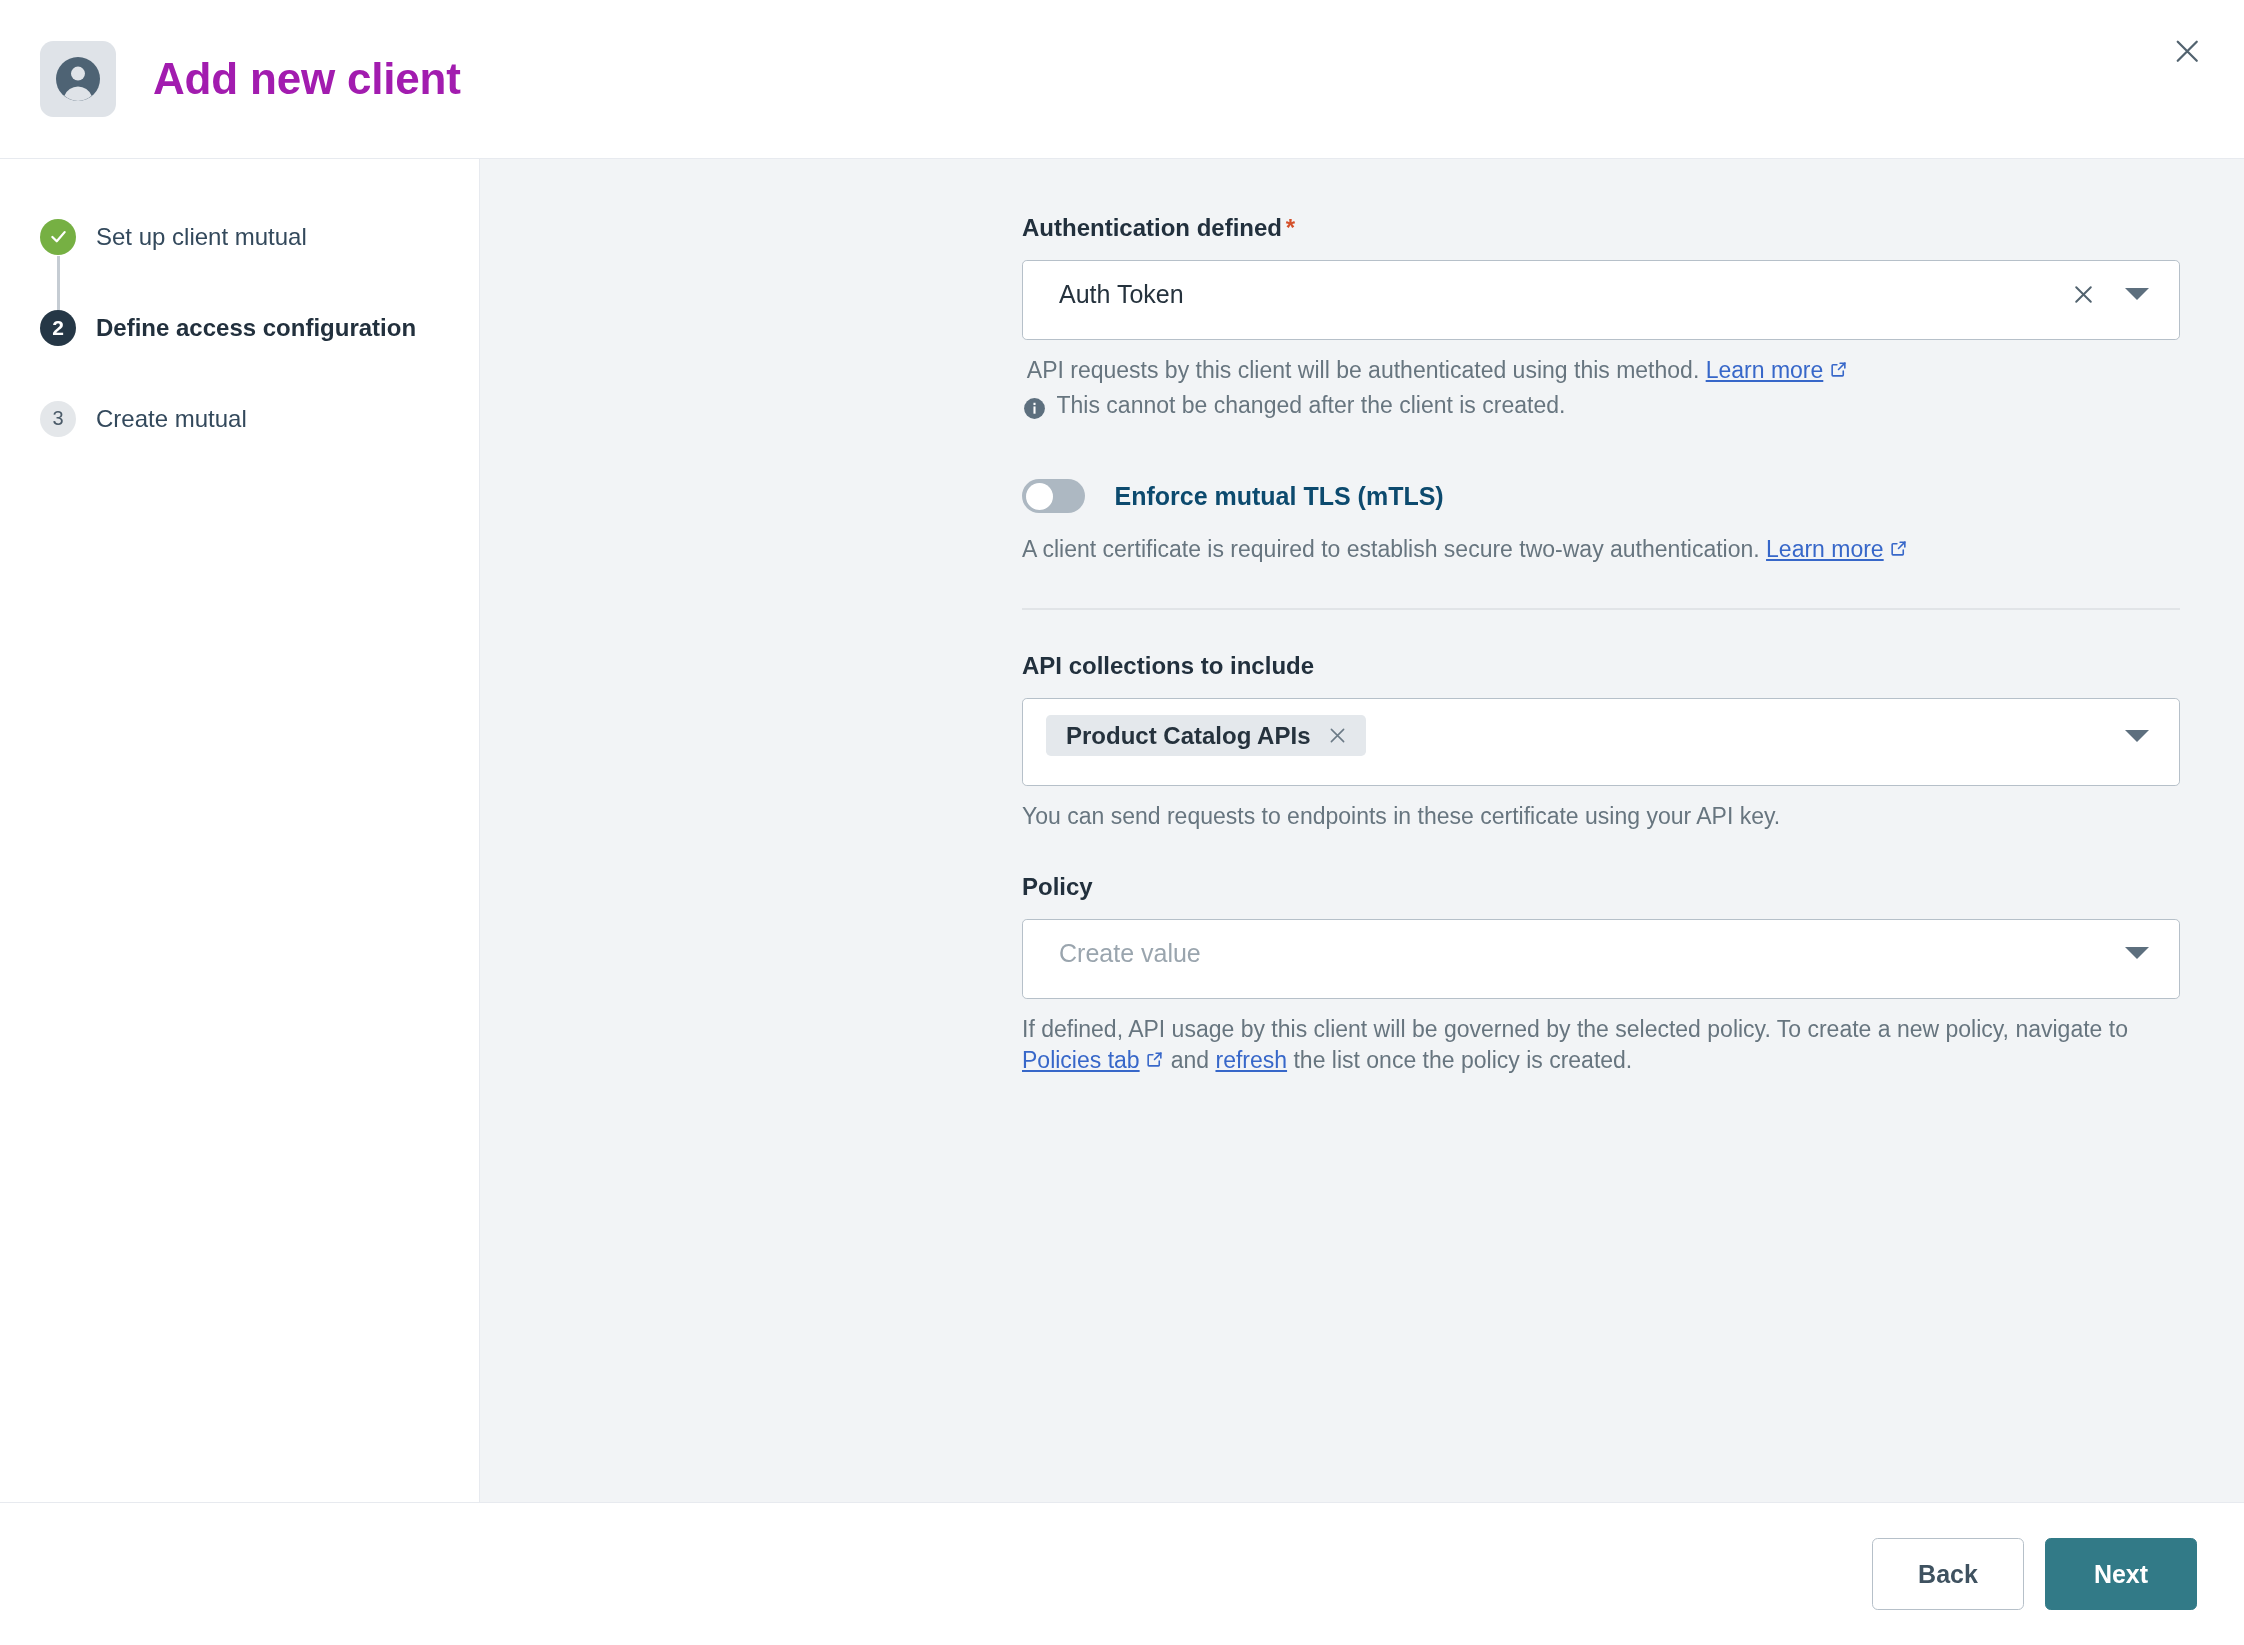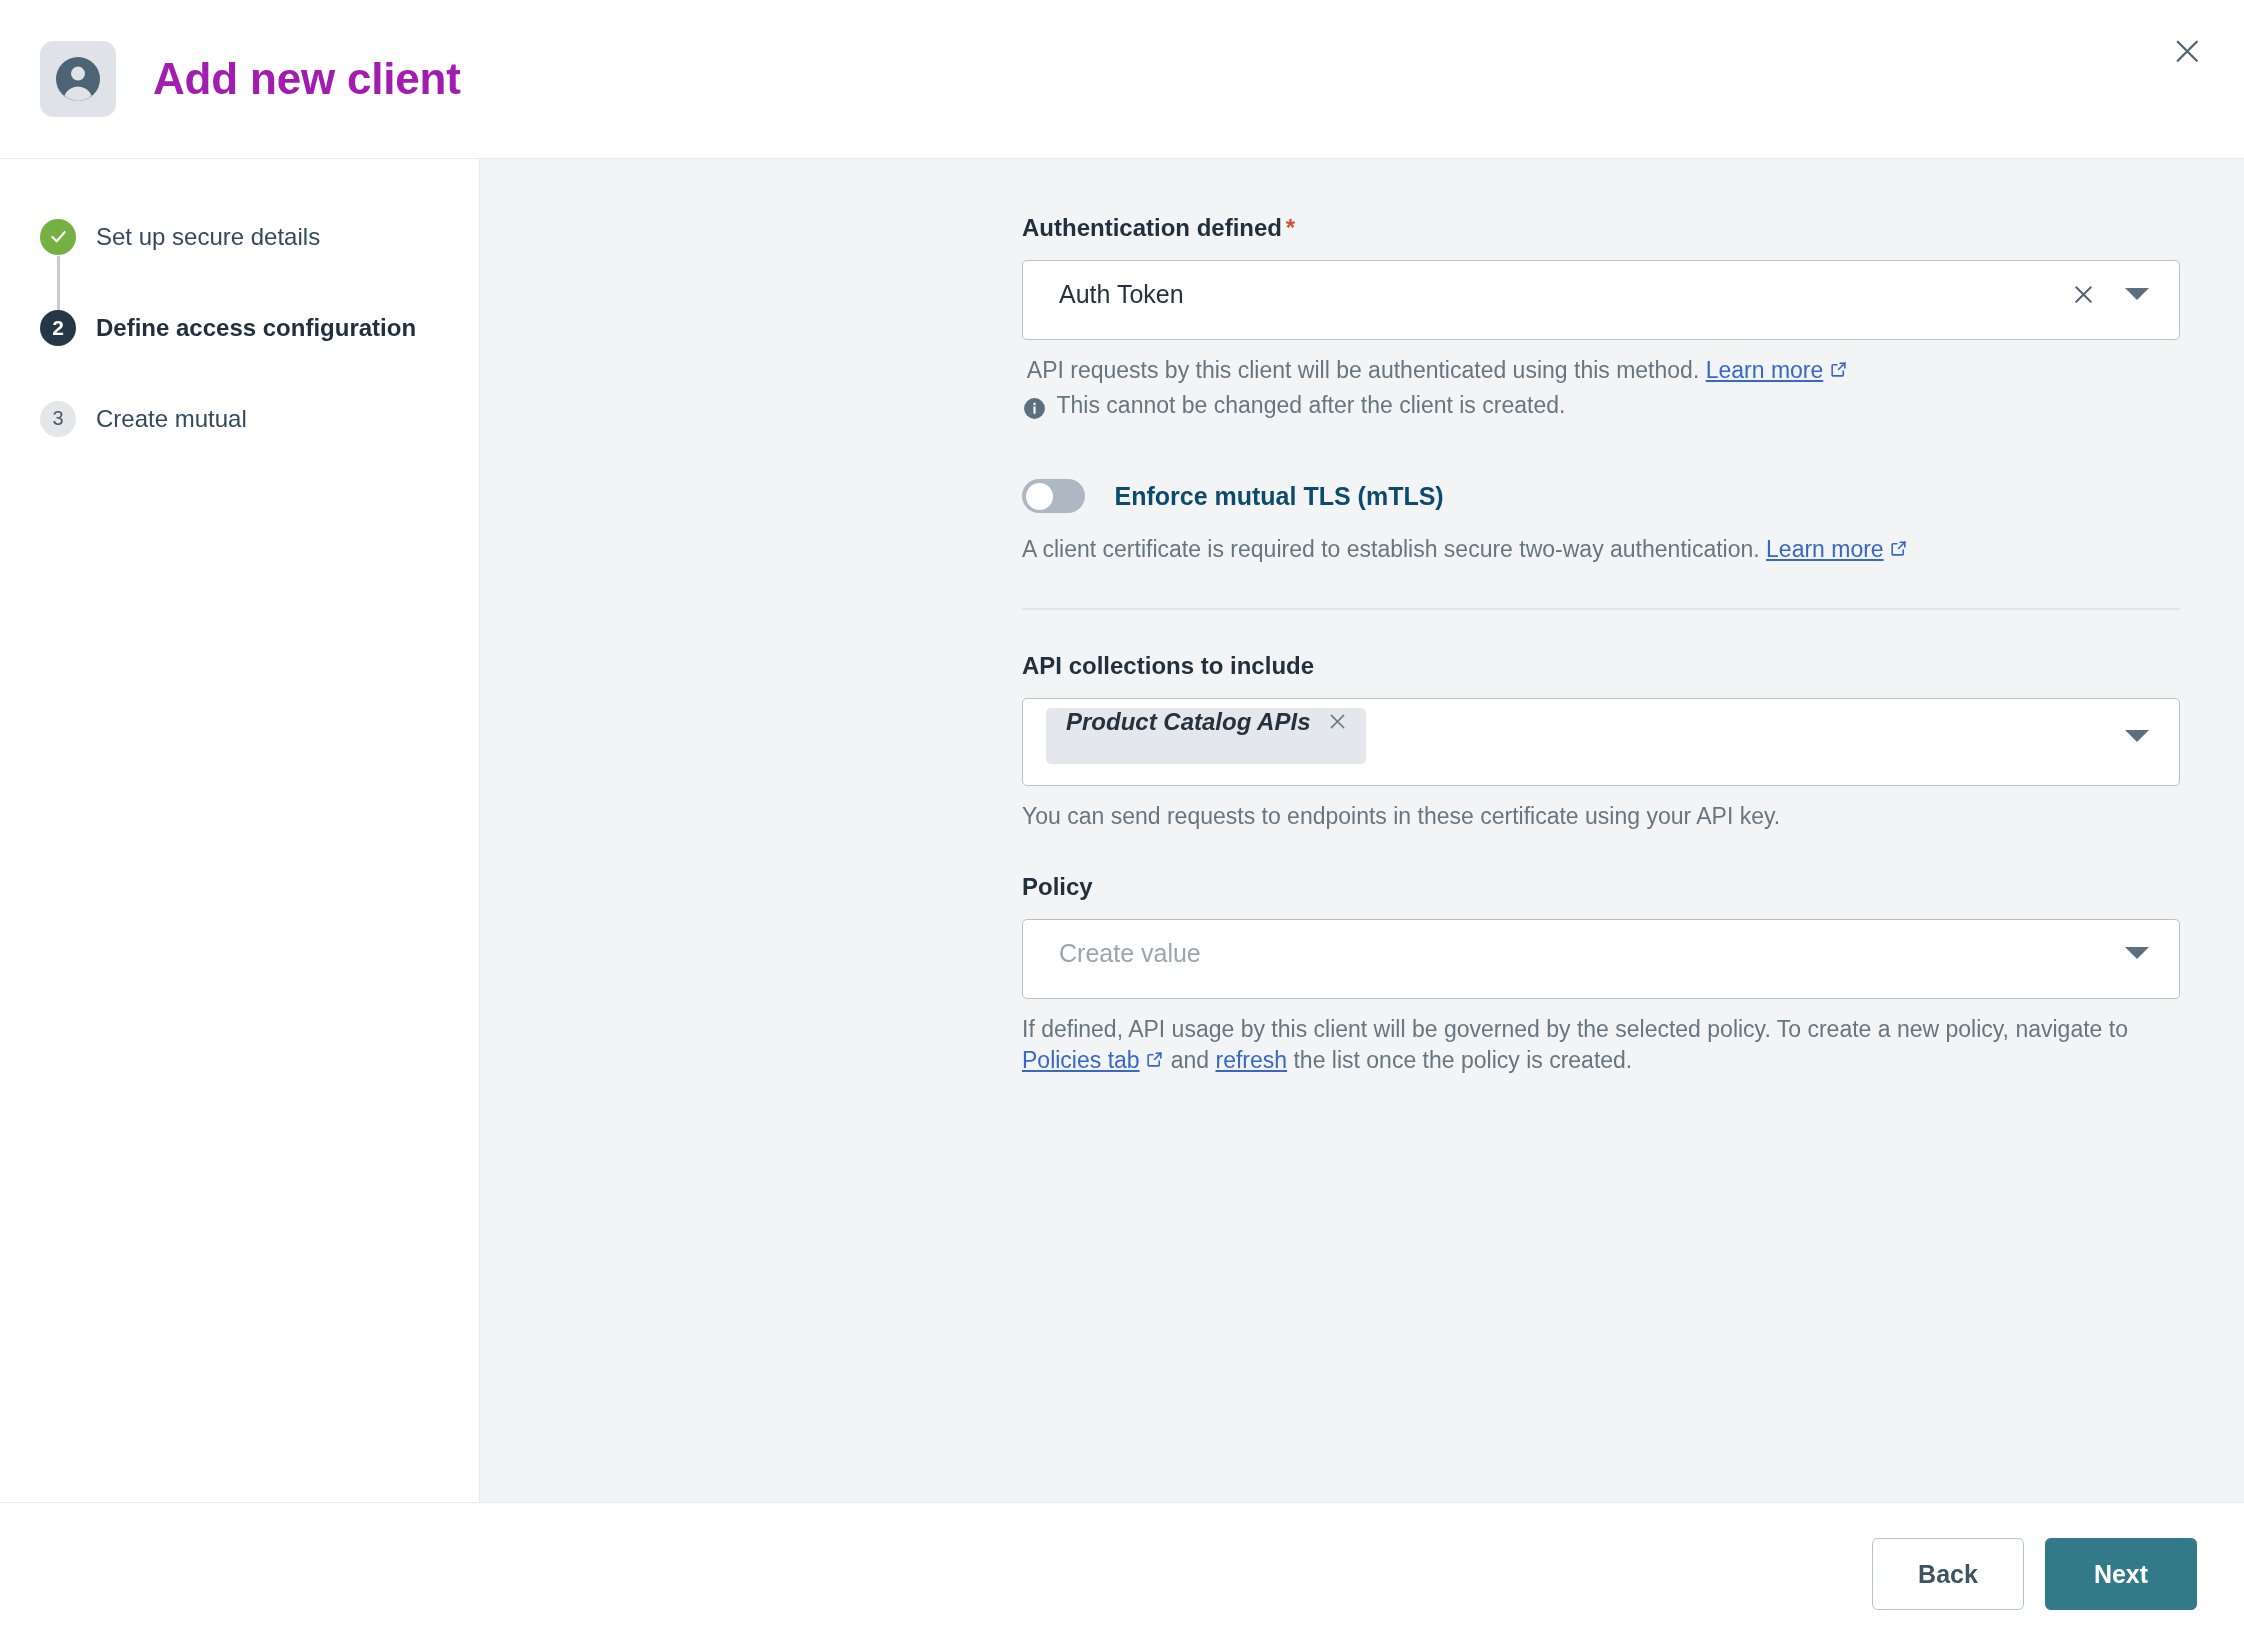--- a/index.html
+++ b/index.html
@@ -207,25 +207,25 @@
     height: 1.9px;
     background: #e1e4e7;
     margin: 42px 0 0 0;
   }
 
   .section { margin-top: 42px; }
 
   
   .chip {
     display: inline-flex;
+    align-items: center;
     background: #e4e8ec;
     border-radius: 4.8px;
-    height: 56px;
+    height: 41px;
     padding: 0 15px 0 20px;
-    font-style: italic;
   }
   .chip-label {
     font-size: 24px;
     font-weight: bold;
     color: #25323d;
   }
   .chip-close {
     margin-left: 13.3px;
     display: flex; align-items: center; justify-content: center;
     width: 27px; height: 27px;
@@ -290,21 +290,21 @@
 
     <div class="sidebar">
       <div class="steps">
 
         <div class="step">
           <div class="step-marker done">
             <svg width="21" height="21" viewBox="0 0 24 24" aria-hidden="true">
               <path d="M5 12.5 L10 17.5 L19 7" stroke="#ffffff" stroke-width="2.6" fill="none" stroke-linecap="round" stroke-linejoin="round"></path>
             </svg>
           </div>
-          <div class="step-label">Set up secure details</div>
+          <div class="step-label">Set up client mutual</div>
           <div class="step-connector"></div>
         </div>
 
         <div class="step">
           <div class="step-marker current">2</div>
           <div class="step-label current">Define access configuration</div>
         </div>
 
         <div class="step">
           <div class="step-marker todo">3</div>

